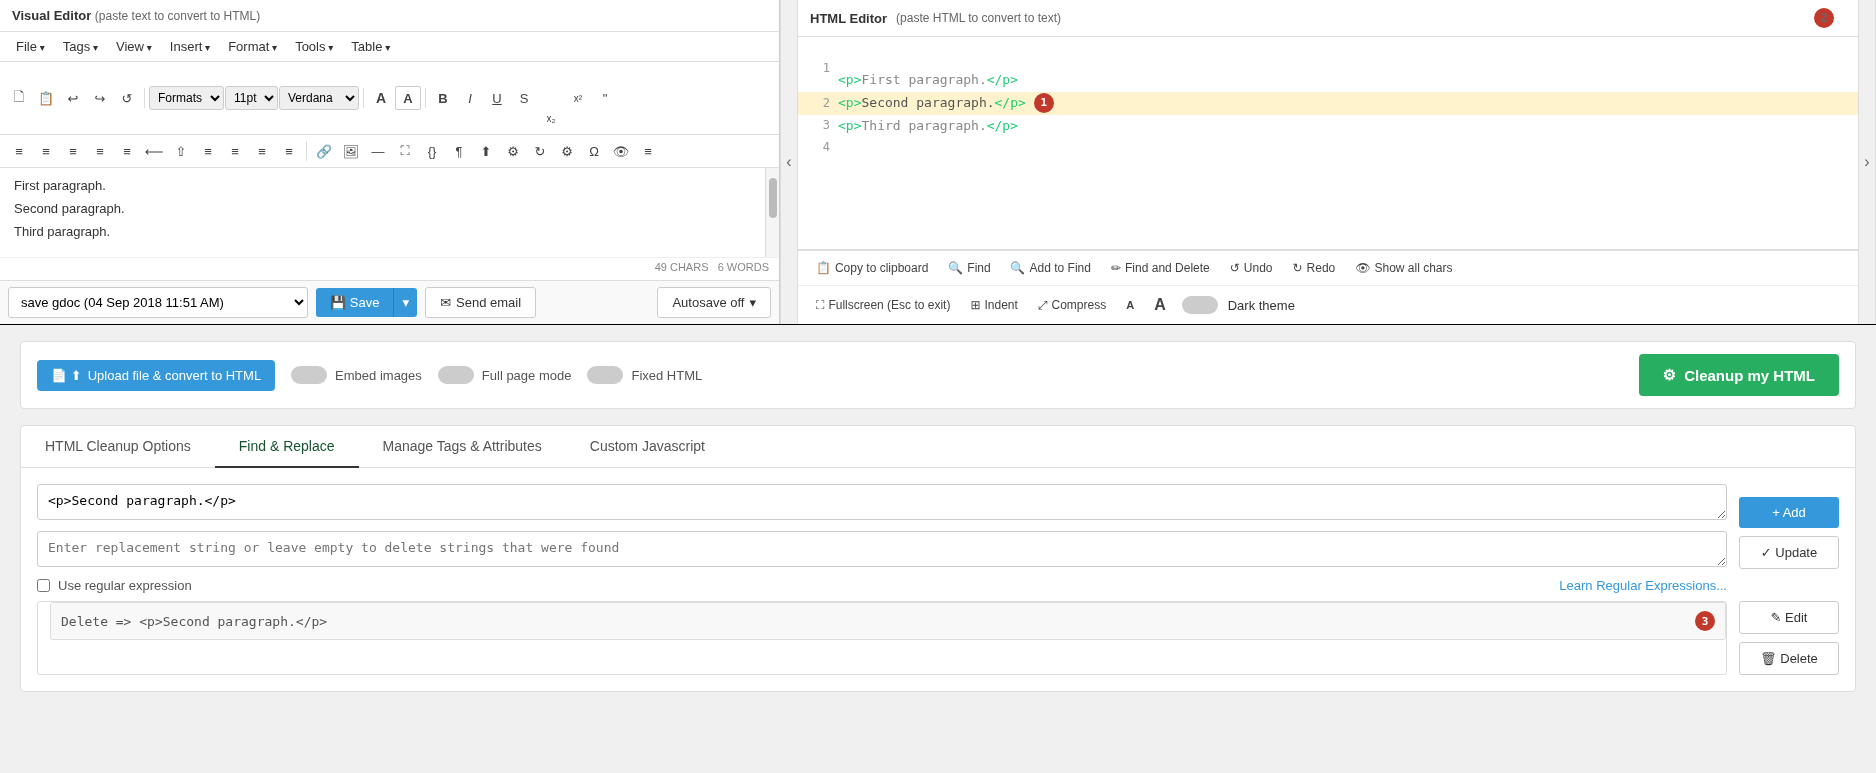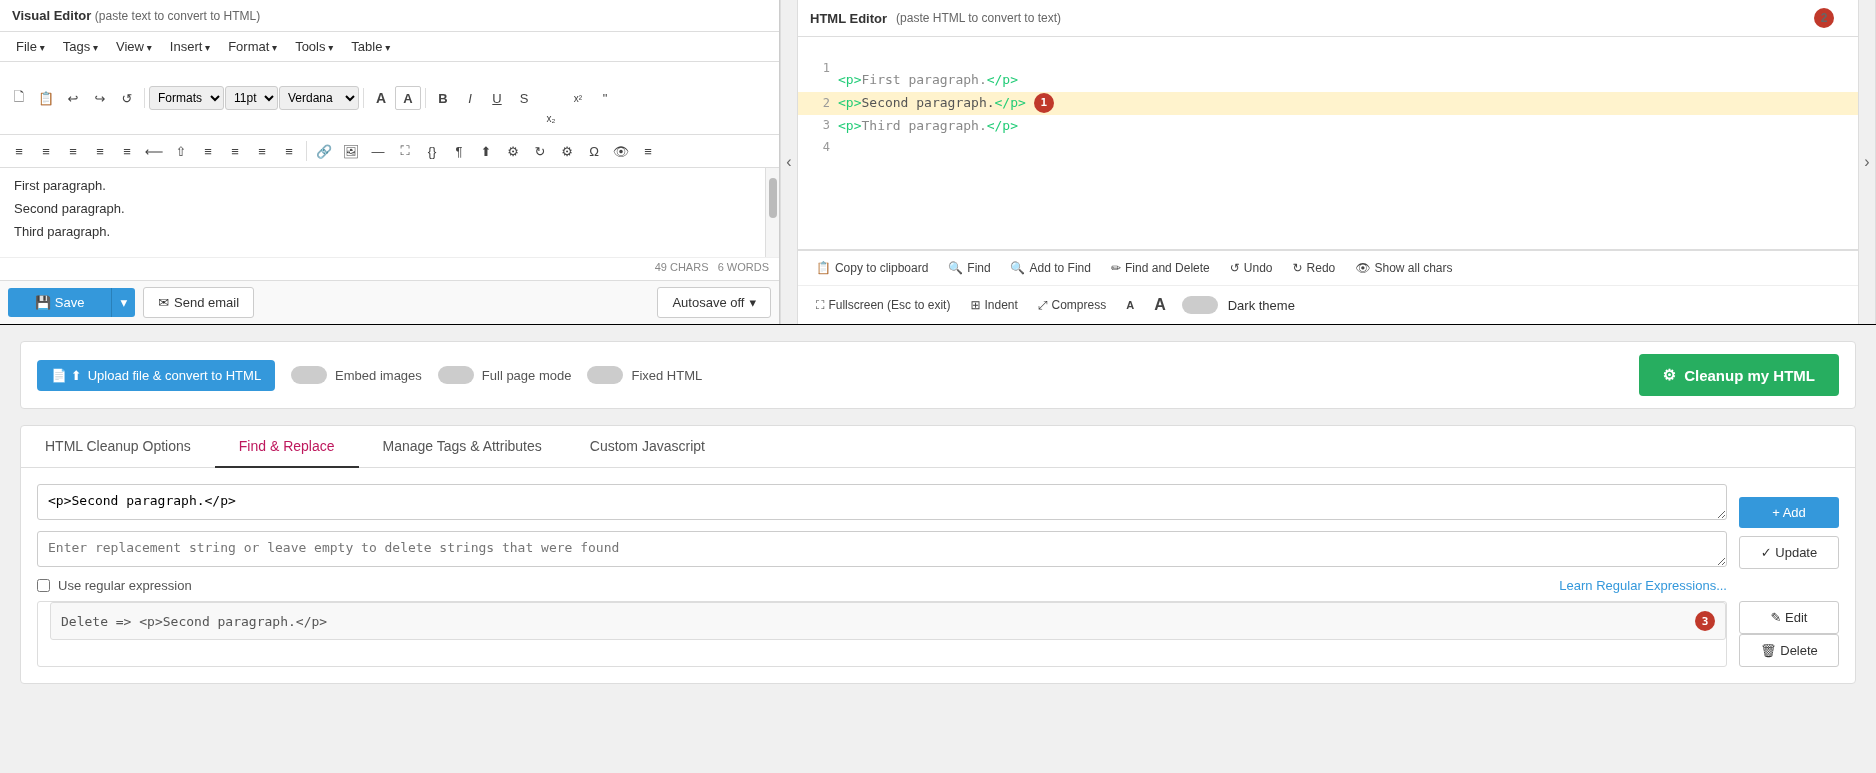--- a/index.html
+++ b/index.html
@@ -248,21 +248,21 @@
 
     .tab-item {
       padding: 12px 24px;
       cursor: pointer;
       font-size: 14px;
       color: #555;
       border-bottom: 2px solid transparent;
       margin-bottom: -1px;
     }
     .tab-item.active {
-      color: #be185d;
+      color: #14532d;
       border-bottom: 2px solid #333;
       font-weight: 500;
     }
 
     .tab-content {
       padding: 16px;
     }
 
     
     .find-replace-area {
@@ -342,20 +342,21 @@
       margin-left: 12px;
     }
 
     .result-item .badge-circle { flex-shrink: 0; }
 
     .result-item-text { margin-right: auto; color: #555; }
 
     .result-actions {
       display: flex;
       flex-direction: column;
+      gap: 8px;
       min-width: 100px;
     }
 
     
     .save-bar {
       display: flex;
       align-items: center;
       gap: 8px;
       padding: 6px 0;
       margin-top: 4px;
@@ -369,21 +370,21 @@
       font-size: 13px;
       background: #fff;
       max-width: 300px;
     }
 
     .save-btn-group {
       display: flex;
     }
 
     .save-btn {
-      padding: 7px 27px;
+      padding: 7px 14px;
       background: #3498db; color: white;
       border: none; border-radius: 3px 0 0 3px;
       cursor: pointer; font-size: 13px;
     }
 
     .save-btn-arrow {
       padding: 7px 8px;
       background: #3498db; color: white;
       border: none; border-left: 1px solid #2980b9; border-radius: 0 3px 3px 0;
       cursor: pointer;
@@ -506,20 +507,23 @@
         <div class="scroll-thumb"></div>
       </div>
     </div>
 
     <div class="editor-footer">
       <span>49 CHARS</span>&nbsp;&nbsp;
       <span>6 WORDS</span>
     </div>
 
     <div class="save-bar" style="padding: 6px 8px; background: #f9f9f9; border-top:1px solid #ddd;">
+      <select class="save-select">
+        <option>save gdoc (04 Sep 2018 11:51 AM)</option>
+      </select>
       <div class="save-btn-group">
         <button class="save-btn">
           💾 <span>Save</span>
         </button>
         <button class="save-btn-arrow">▾</button>
       </div>
       <button class="email-btn">
         ✉ <span>Send email</span>
       </button>
       <button class="autosave-btn">

